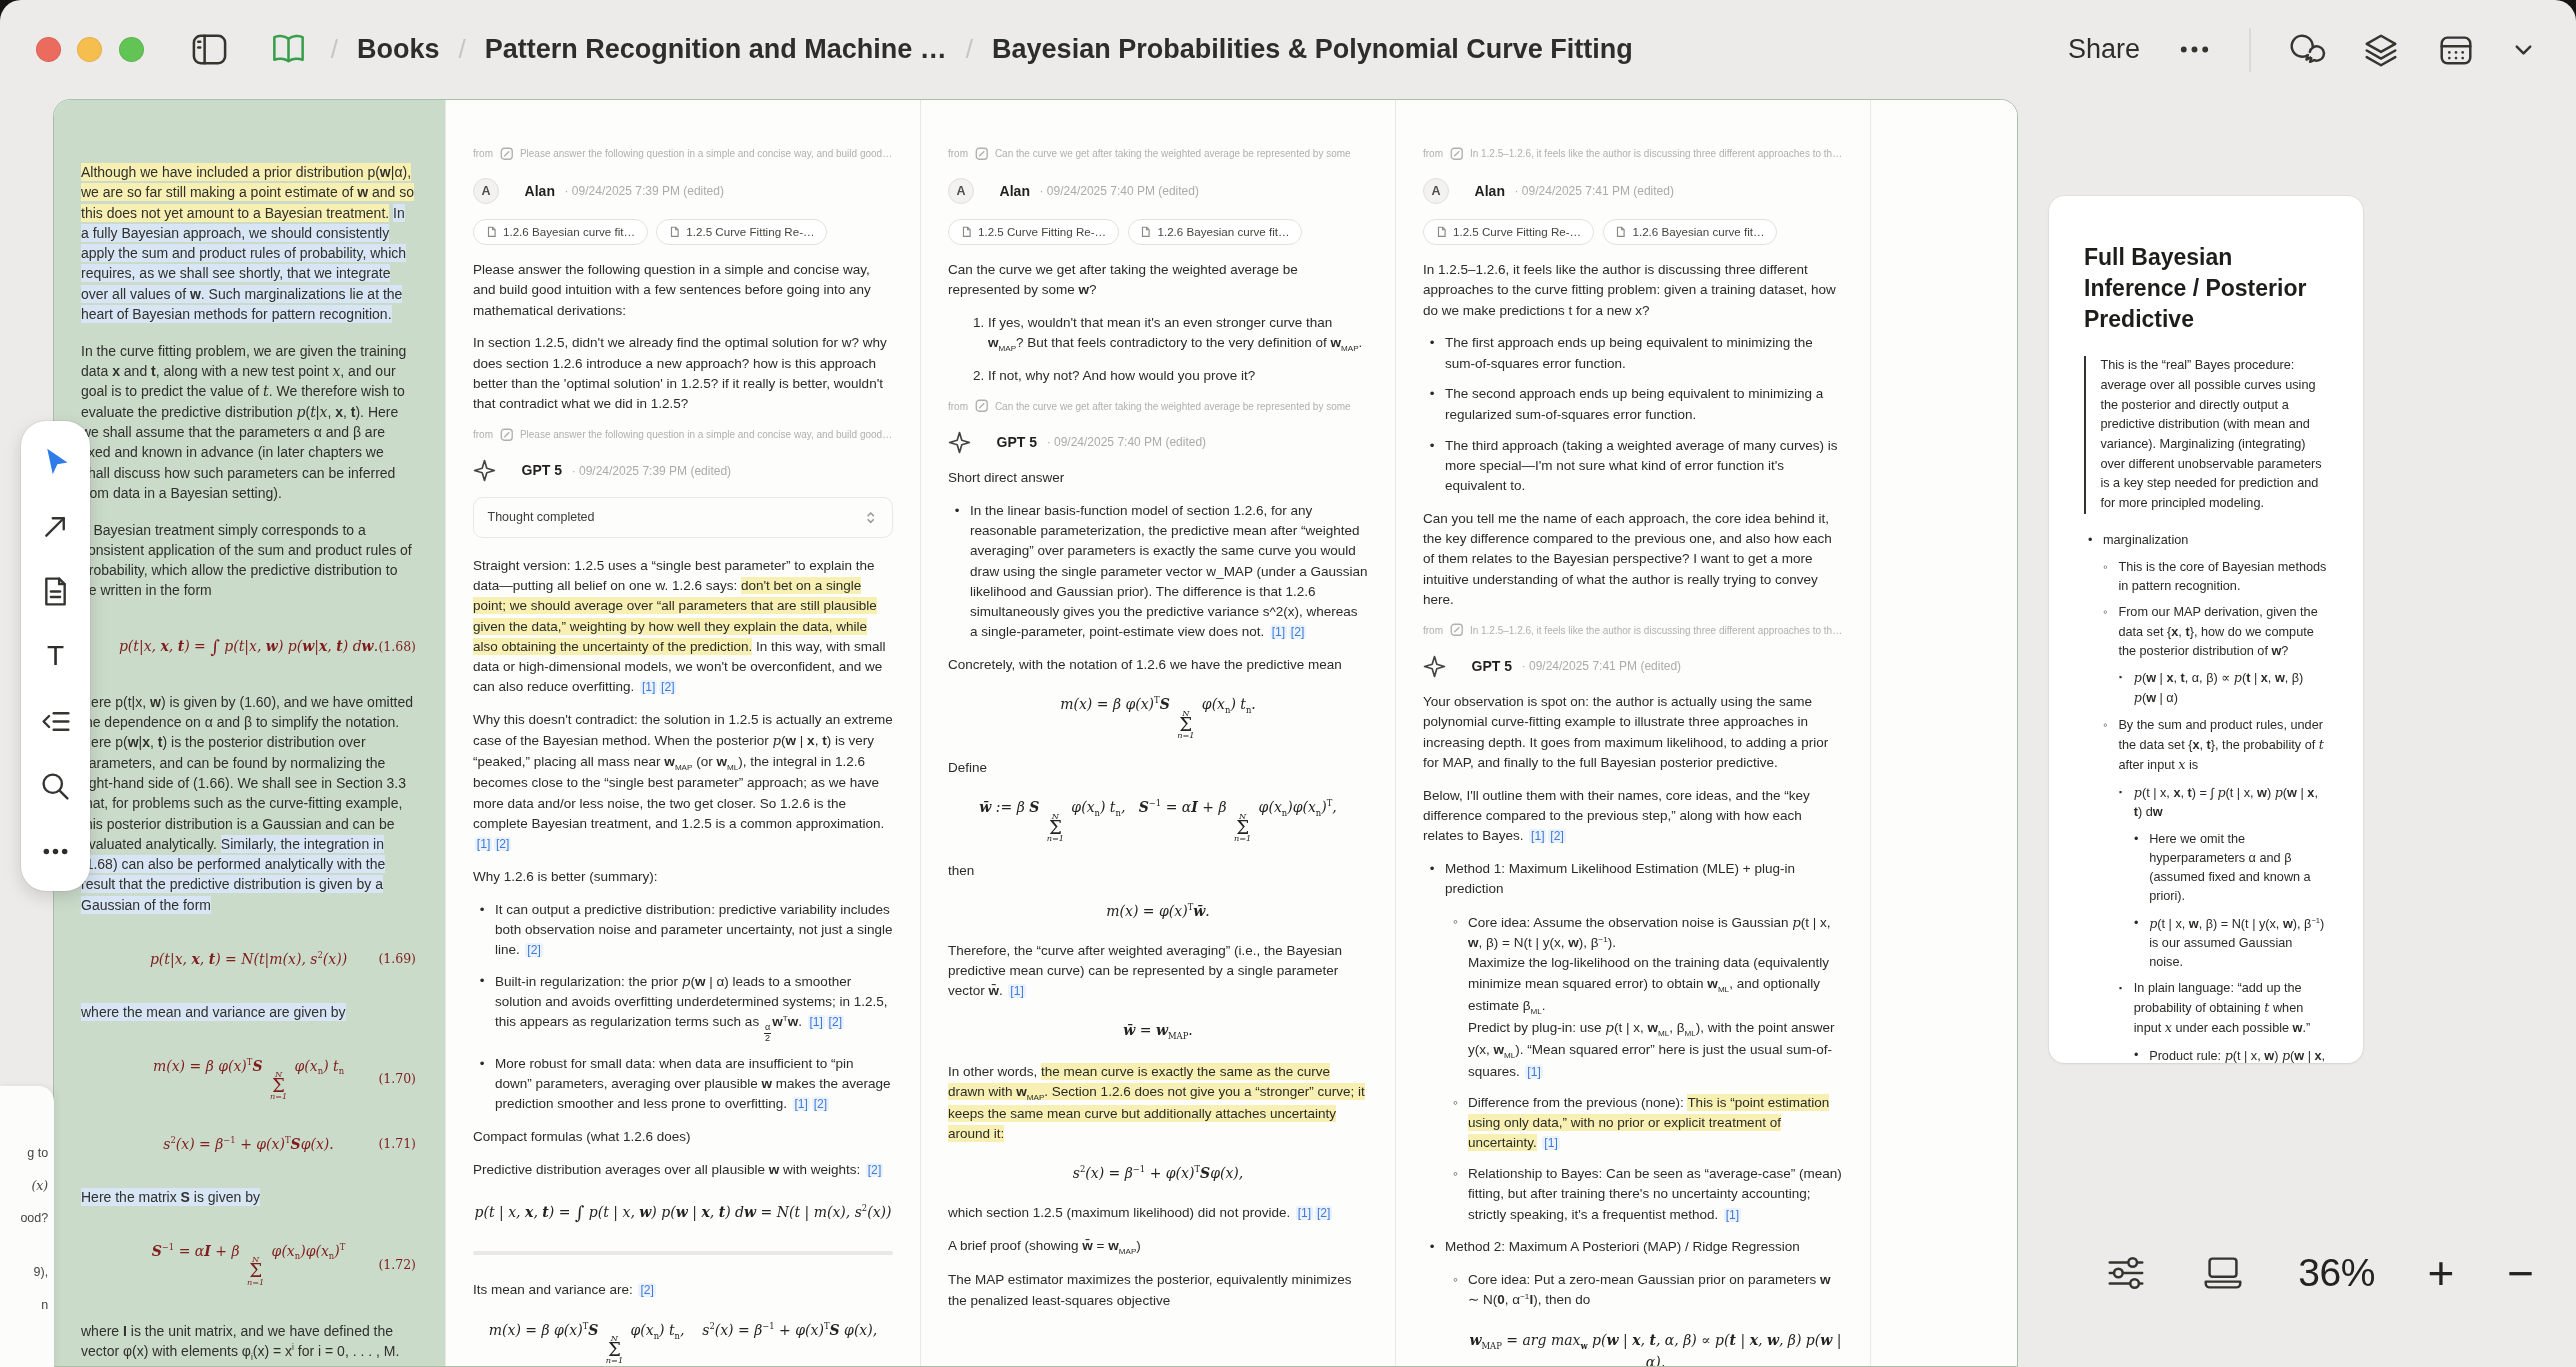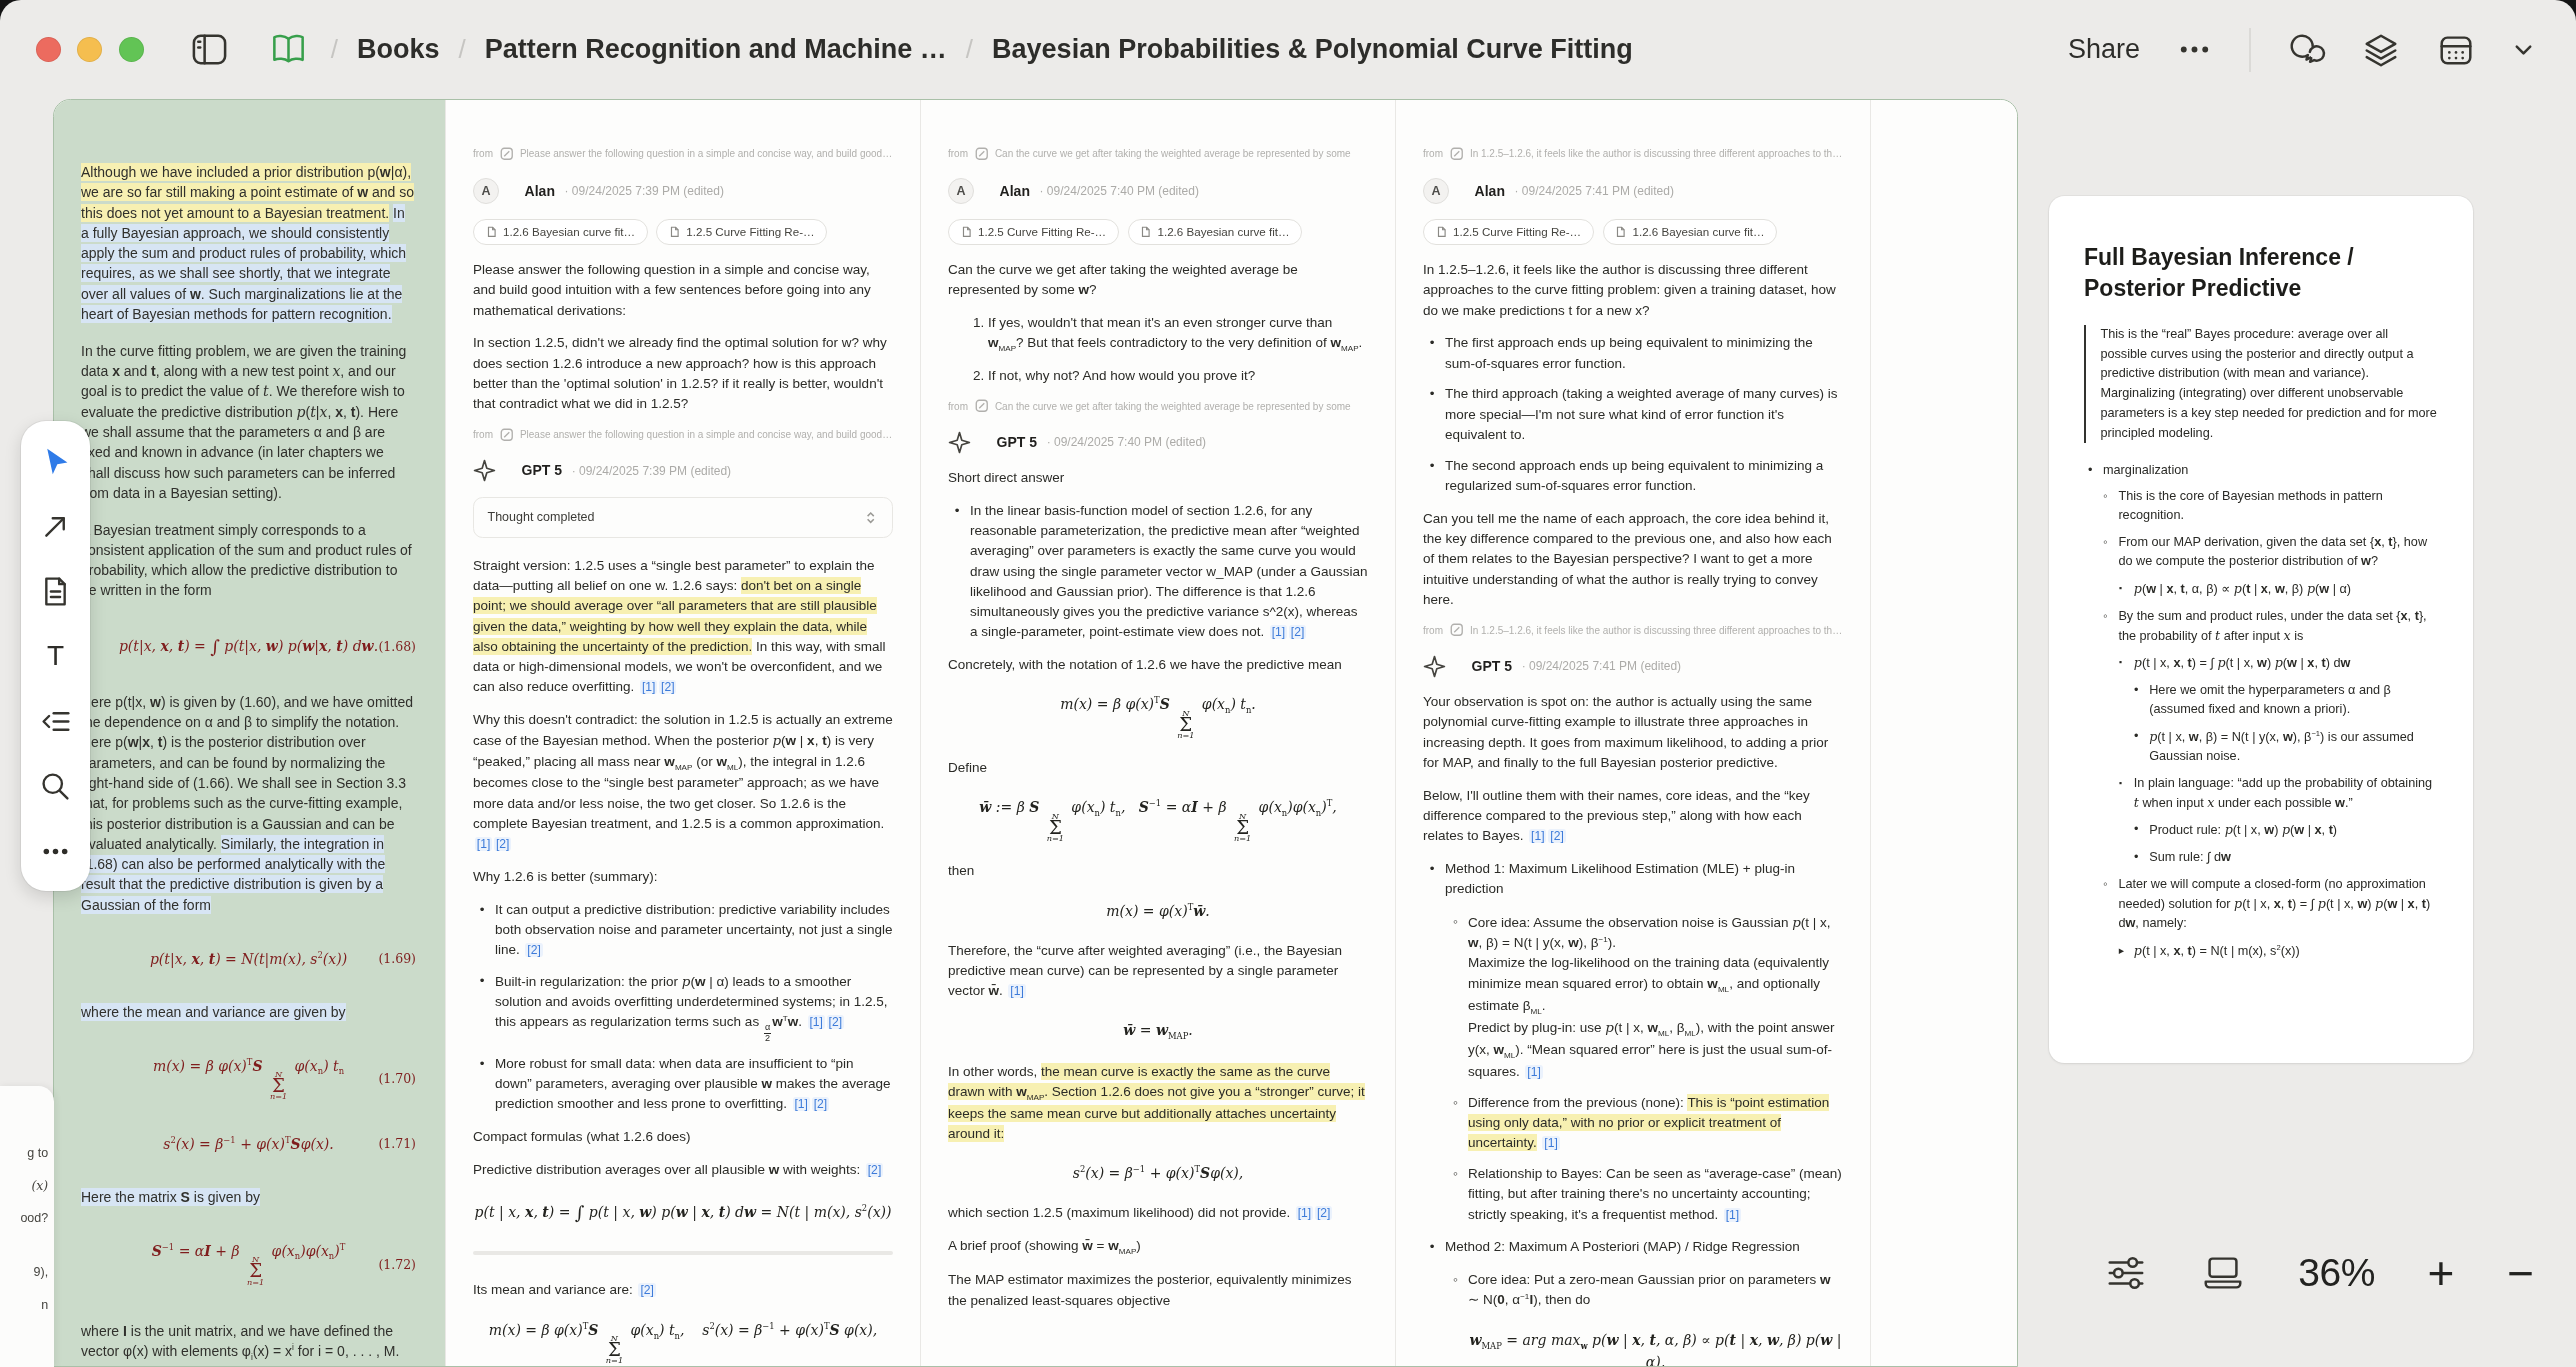--- a/index.html
+++ b/index.html
@@ -60,21 +60,21 @@
 .hr{height:3.9px;border-radius:1.9px;background:#E9E8E5;margin:25px 0;}
 .ref{color:#3D7BD9;background:#EBF2FC;border-radius:2.9px;padding:0 1.9px;margin-left:1.9px;font-size:.9em;cursor:pointer;font-style:normal;}
 
 .toolbar{position:absolute;left:21px;top:421px;width:69px;background:#FFF;border-radius:25px;box-shadow:0 5.8px 17.3px rgba(0,0,0,.14),0 0 0 1px rgba(0,0,0,.05);display:flex;flex-direction:column;align-items:center;padding:19px 0;gap:23px;z-index:6;}
 .tool{width:42px;height:42px;display:flex;align-items:center;justify-content:center;cursor:pointer;}
 .tool .tchar{font-size:28px;font-weight:500;color:#2E2D29;}
 
 .peek{position:absolute;left:0;top:1086px;width:54px;height:281px;background:#FCFCFB;border-radius:0 15.4px 0 0;box-shadow:1.9px 0 7.7px rgba(0,0,0,.07);z-index:5;font-size:12.5px;color:#45443F;overflow:hidden;}
 .peek span{position:absolute;right:5.8px;white-space:nowrap;}
 
-.notecard{position:absolute;left:2049px;top:196px;width:424px;height:867px;background:#FFF;border-radius:15.4px;box-shadow:0 1px 2.9px rgba(0,0,0,.07),0 0 0 1px rgba(0,0,0,.035);padding:46px 35px;color:#2A2A26;overflow:hidden;z-index:2;cursor:pointer;}
+.notecard{position:absolute;left:2049px;top:196px;width:314px;height:867px;background:#FFF;border-radius:15.4px;box-shadow:0 1px 2.9px rgba(0,0,0,.07),0 0 0 1px rgba(0,0,0,.035);padding:46px 35px;color:#2A2A26;overflow:hidden;z-index:2;cursor:pointer;}
 .notecard h2{font-size:23px;line-height:1.35;font-weight:700;color:#1D1D1A;margin-bottom:21px;}
 .quote{border-left:2.9px solid #33332F;padding-left:14.4px;font-size:12.7px;line-height:1.55;margin-bottom:17.3px;}
 ul.cl{list-style:none;}
 .cl li{position:relative;padding-left:19px;margin:7.7px 0;font-size:12.7px;line-height:1.5;}
 .cl li::before{content:"•";position:absolute;left:3.9px;}
 .cl li.l2::before{content:"◦";}
 .cl li.l3::before{content:"▪";font-size:8.7px;top:2.9px;}
 .cl li.l4::before{content:"•";}
 .cl li.arr::before{content:"▸";font-size:10.6px;top:1.9px;}
 
@@ -383,22 +383,22 @@
           <svg width="11.6" height="11.6" viewBox="0 0 14 14" fill="none" stroke="#8A8985" stroke-width="1.4">
             <path d="M3 1.5 h5 l3 3 v8 h-8 z"></path>
             <path d="M8 1.5 v3 h3"></path>
           </svg>
           <span>1.2.6 Bayesian curve fit…</span>
         </span>
     </div>
     <p>In 1.2.5–1.2.6, it feels like the author is discussing three different approaches to the curve fitting problem: given a training dataset, how do we make predictions t for a new x?</p>
     <ul class="b">
       <li>The first approach ends up being equivalent to minimizing the sum-of-squares error function.</li>
+      <li>The second approach ends up being equivalent to minimizing a regularized sum-of-squares error function.</li>
       <li>The third approach (taking a weighted average of many curves) is more special—I'm not sure what kind of error function it's equivalent to.</li>
-      <li>The second approach ends up being equivalent to minimizing a regularized sum-of-squares error function.</li>
     </ul>
     <p>Can you tell me the name of each approach, the core idea behind it, the key difference compared to the previous one, and also how each of them relates to the Bayesian perspective? I want to get a more intuitive understanding of what the author is really trying to convey here.</p>
     <div class="fromline">
       <span>from</span>
       <svg width="13.5" height="13.5" viewBox="0 0 16 16" fill="none" stroke="#B1B0AD" stroke-width="1.6">
           <rect x="1.5" y="1.5" width="13" height="13" rx="3.5"></rect>
           <path d="M5 11 L11 5"></path>
         </svg>
       <span class="ft">In 1.2.5–1.2.6, it feels like the author is discussing three different approaches to the curve f…</span>
     </div>

